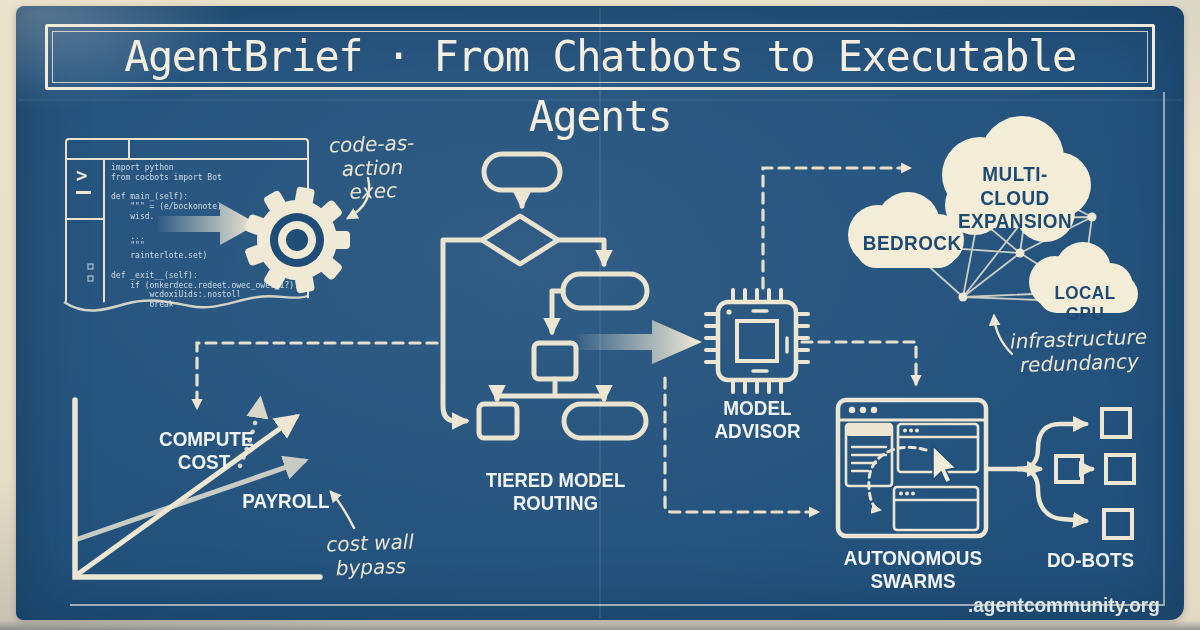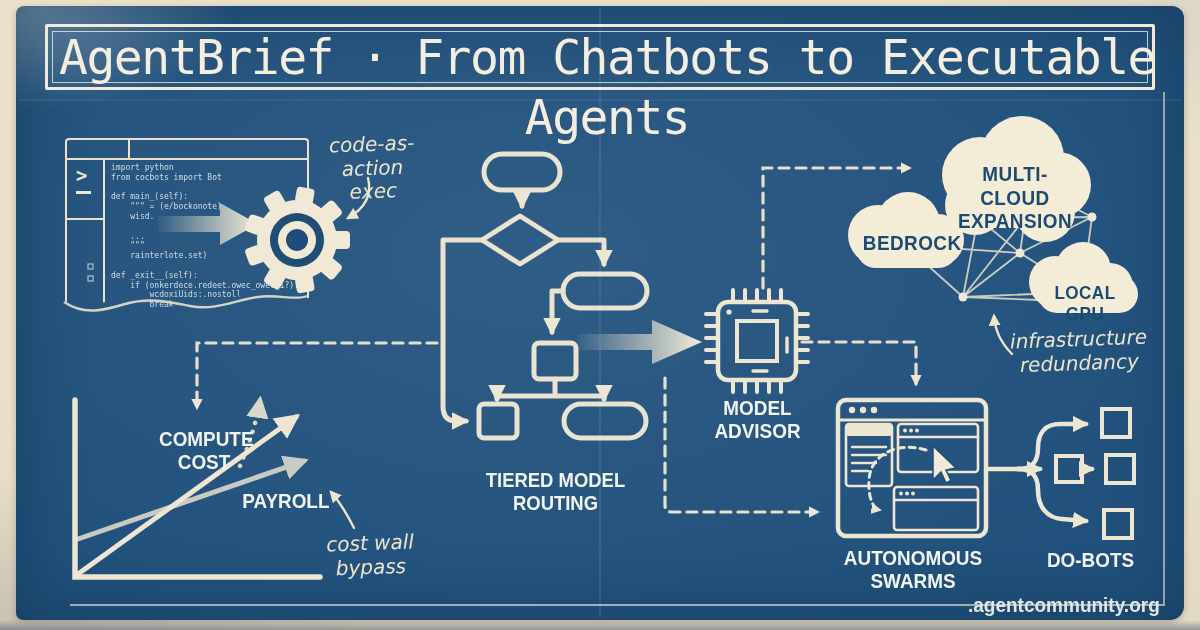--- a/index.html
+++ b/index.html
@@ -24,21 +24,21 @@
   .crease-h{position:absolute;left:18px;top:99px;width:1164px;height:2px;background:rgba(255,255,255,.055);}
   .inner-frame{position:absolute;left:70px;top:92px;width:1093px;height:512px;
     border-right:2px solid rgba(246,241,228,.55);border-bottom:2.5px solid rgba(246,241,228,.6);}
   .table-edge{position:absolute;left:0;bottom:0;width:1200px;height:10px;
     background:linear-gradient(rgba(95,105,120,0), rgba(85,95,112,.55));}
 
   .title-box{position:absolute;left:45px;top:24px;width:1104px;height:60px;
     border:3px solid #f0ead8;border-radius:2px;}
   .title-box::before{content:"";position:absolute;inset:4px;border:1.5px solid rgba(240,234,216,.8);}
   .title-text{position:absolute;left:0;top:0;width:100%;height:100%;line-height:60px;text-align:center;
-    font-family:"DejaVu Sans Mono",monospace;font-size:48px;letter-spacing:-1.5px;color:#f3eee0;padding-left:7px;}
+    font-family:"DejaVu Sans Mono",monospace;font-size:42px;letter-spacing:-1.5px;color:#f3eee0;}
 
   .code-window{position:absolute;left:65px;top:138px;width:240px;height:170px;
     border:2px solid #e7e1cd;border-bottom:none;border-radius:4px 4px 0 0;
     clip-path:polygon(0 0,100% 0,100% 93%,88% 96%,72% 92%,55% 96%,38% 99%,22% 94%,10% 97%,0 95%);}
   .code-titlebar{position:absolute;left:0;top:0;width:100%;height:18px;border-bottom:2px solid #e7e1cd;}
   .code-titlebar-divider{position:absolute;left:61px;top:0;width:2px;height:18px;background:#e7e1cd;}
   .code-sidebar{position:absolute;left:0;top:20px;bottom:0;width:36px;border-right:2px solid #e7e1cd;}
   .code-prompt{position:absolute;left:9px;top:4px;font-family:"DejaVu Sans Mono",monospace;
     font-weight:bold;font-size:19px;color:#ece6d2;}
   .code-underscore{position:absolute;left:9px;top:31px;width:15px;height:3px;background:#ece6d2;}

